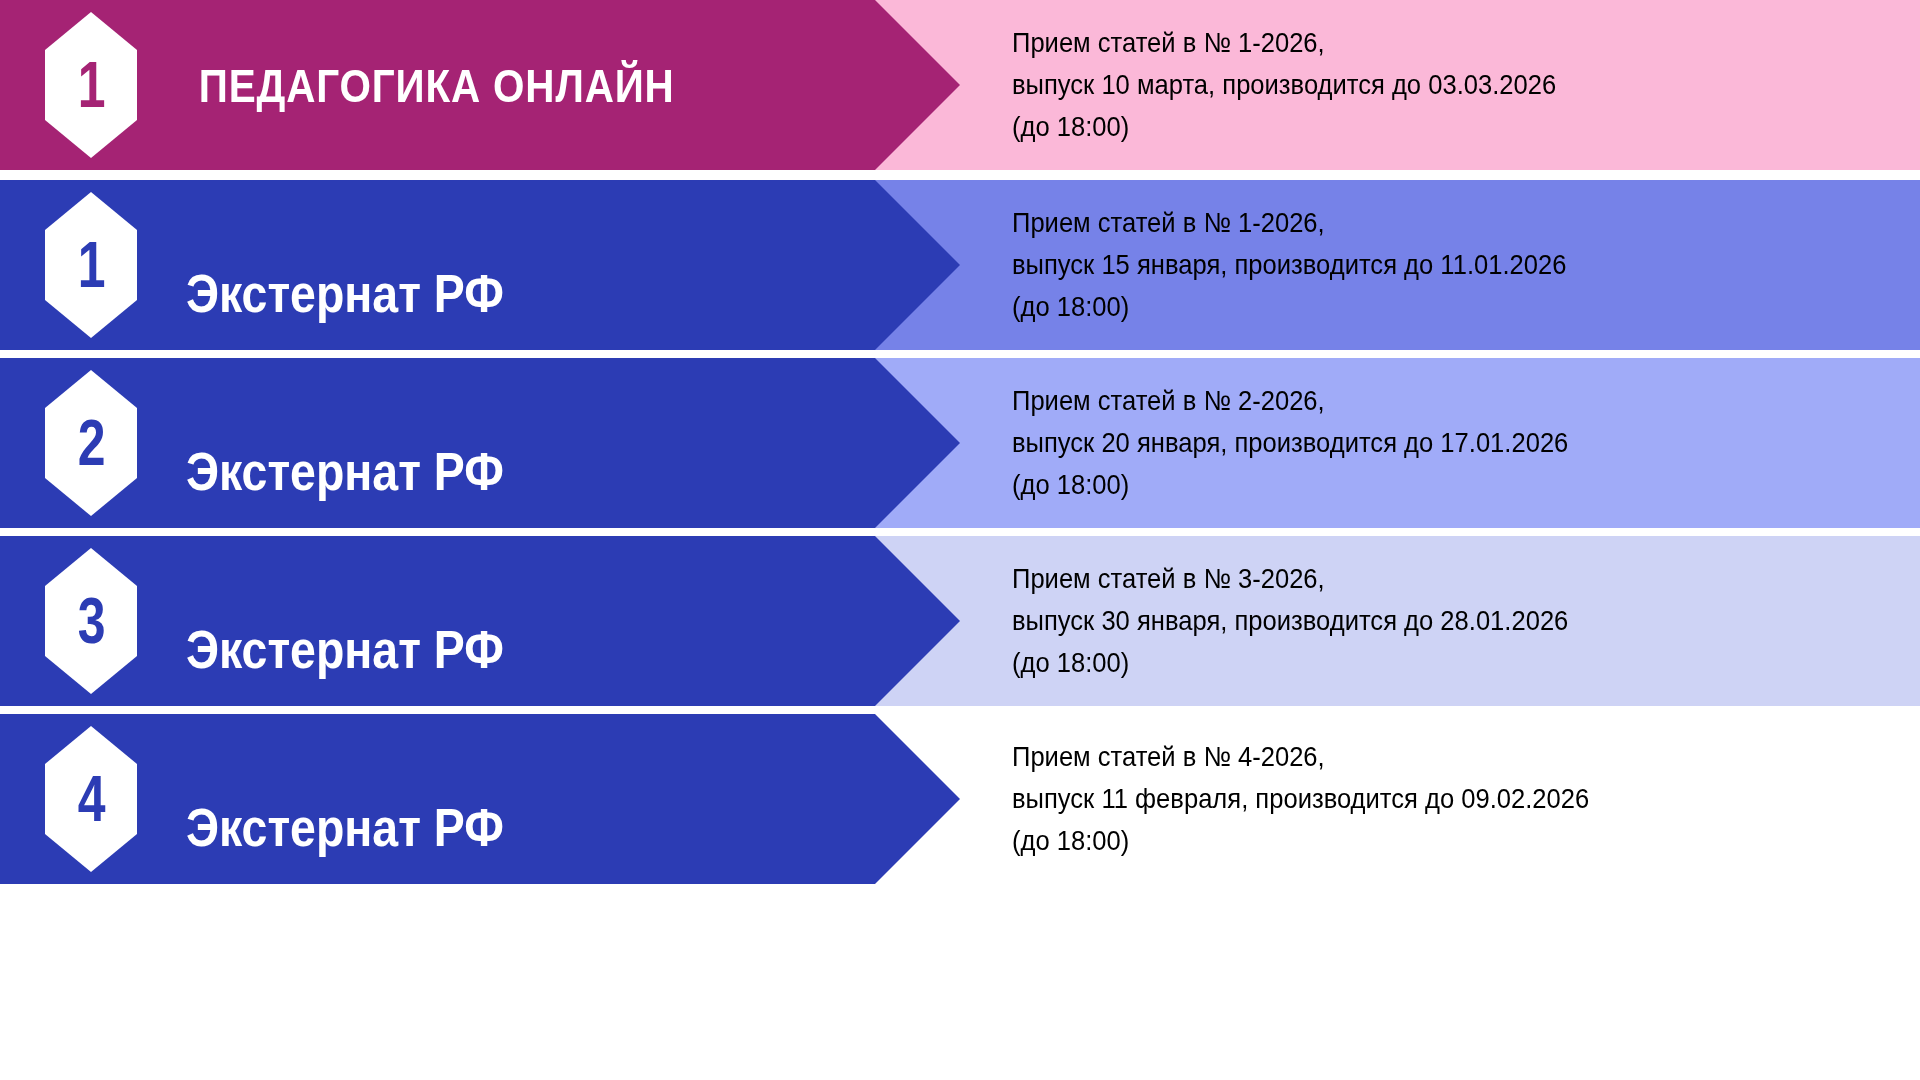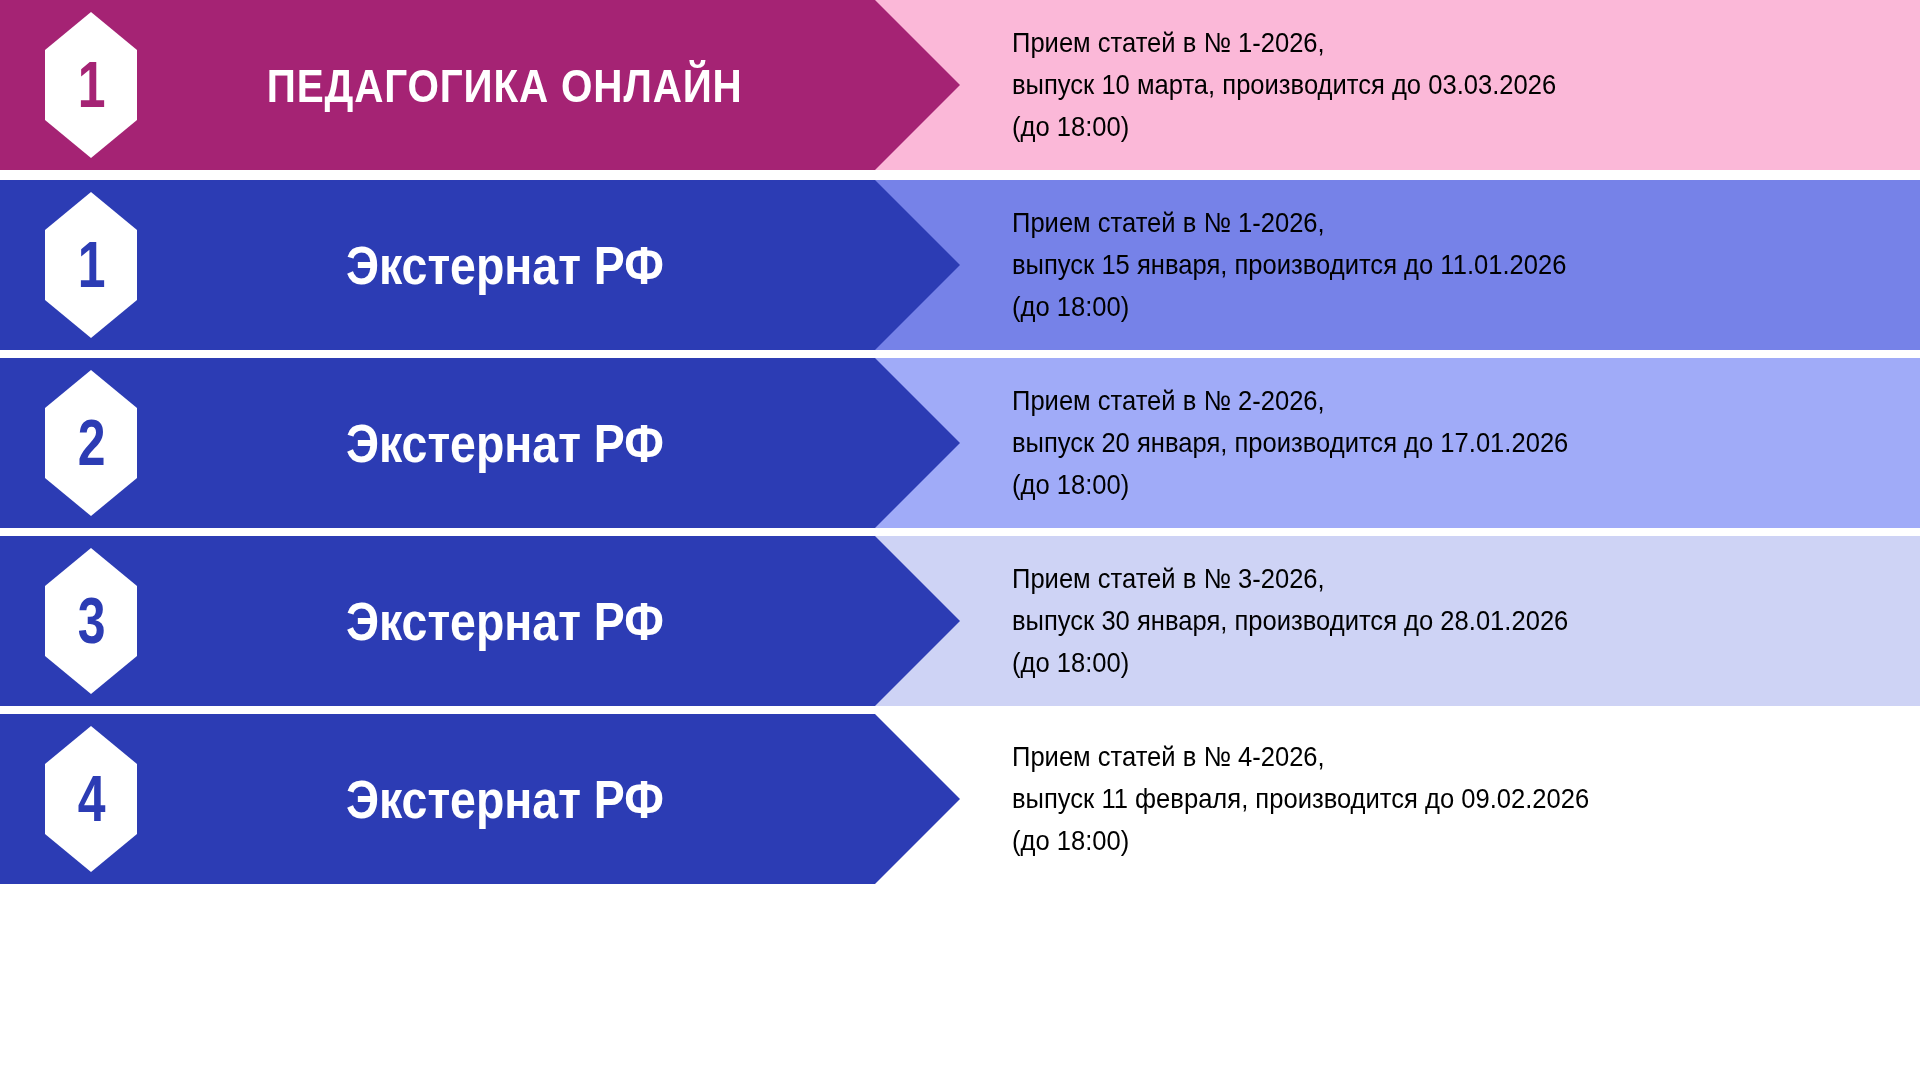--- a/index.html
+++ b/index.html
@@ -68,37 +68,37 @@
     letter-spacing: -1px;
     transform: scaleX(0.78);
   }
 
   .arrow-title {
     position: absolute;
     left: 160px;
     top: 50%;
     transform: translateY(-50%);
     width: 690px;
-    text-align: center;
     color: #ffffff;
     font-weight: bold;
     line-height: 1;
     white-space: nowrap;
   }
   .arrow-title > span {
     display: inline-block;
     transform: scaleX(0.86);
   }
   .title-caps {
     font-size: 47px;
     letter-spacing: 1px;
   }
   .title-normal {
     font-size: 54px;
     letter-spacing: 0px;
+    margin-top: 28px;
   }
 
   .note {
     position: absolute;
     left: 1012px;
     top: 50%;
     transform: translateY(-50%);
     color: #000000;
     font-weight: normal;
     font-size: 27.5px;

